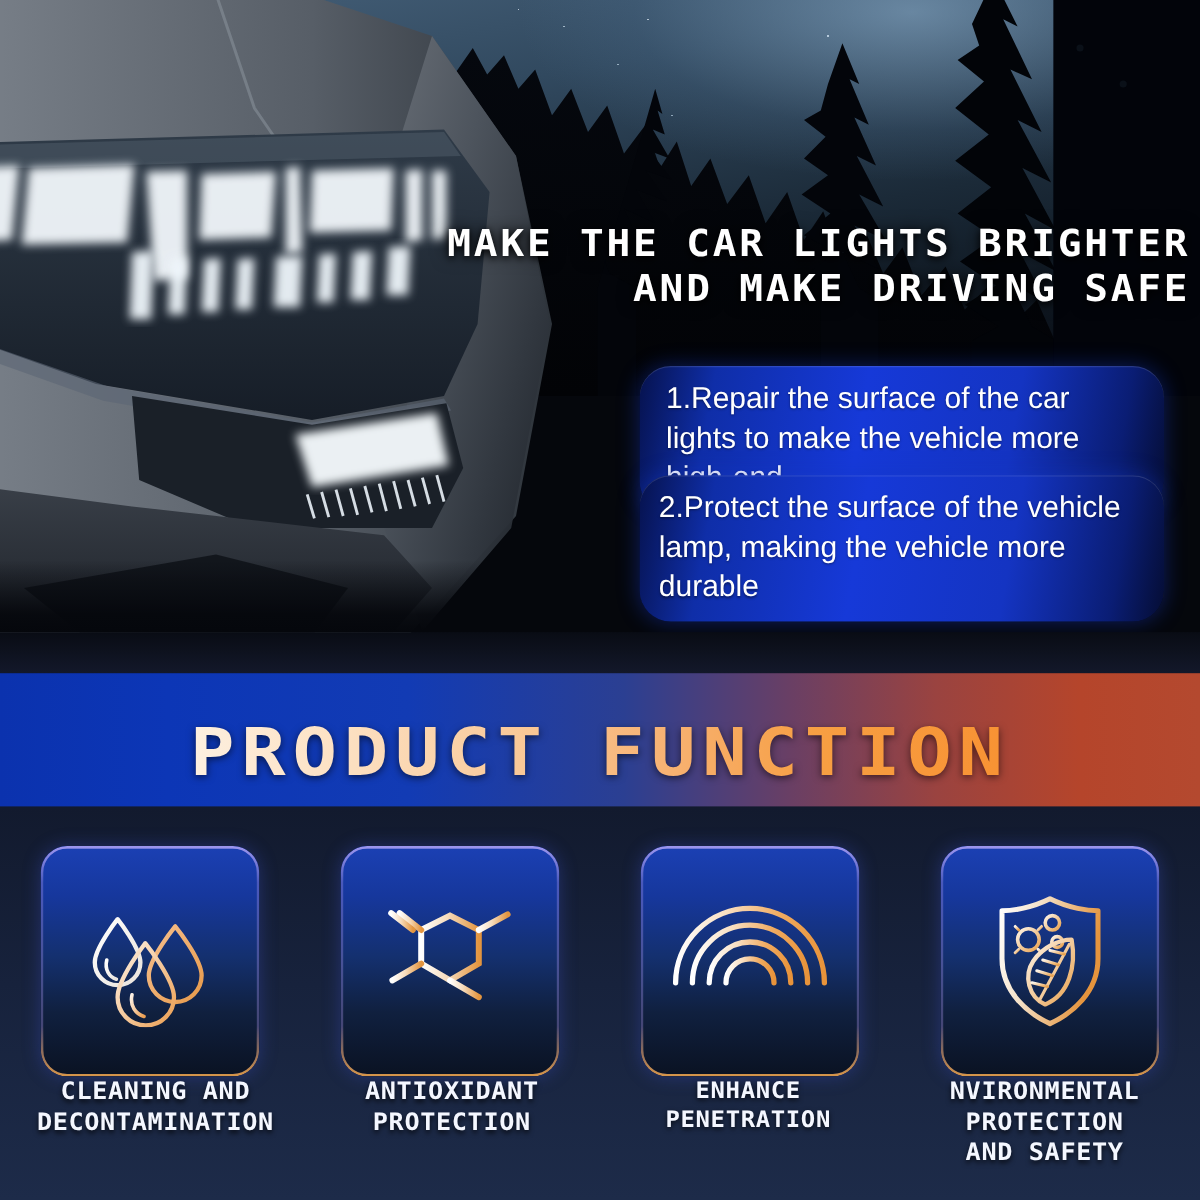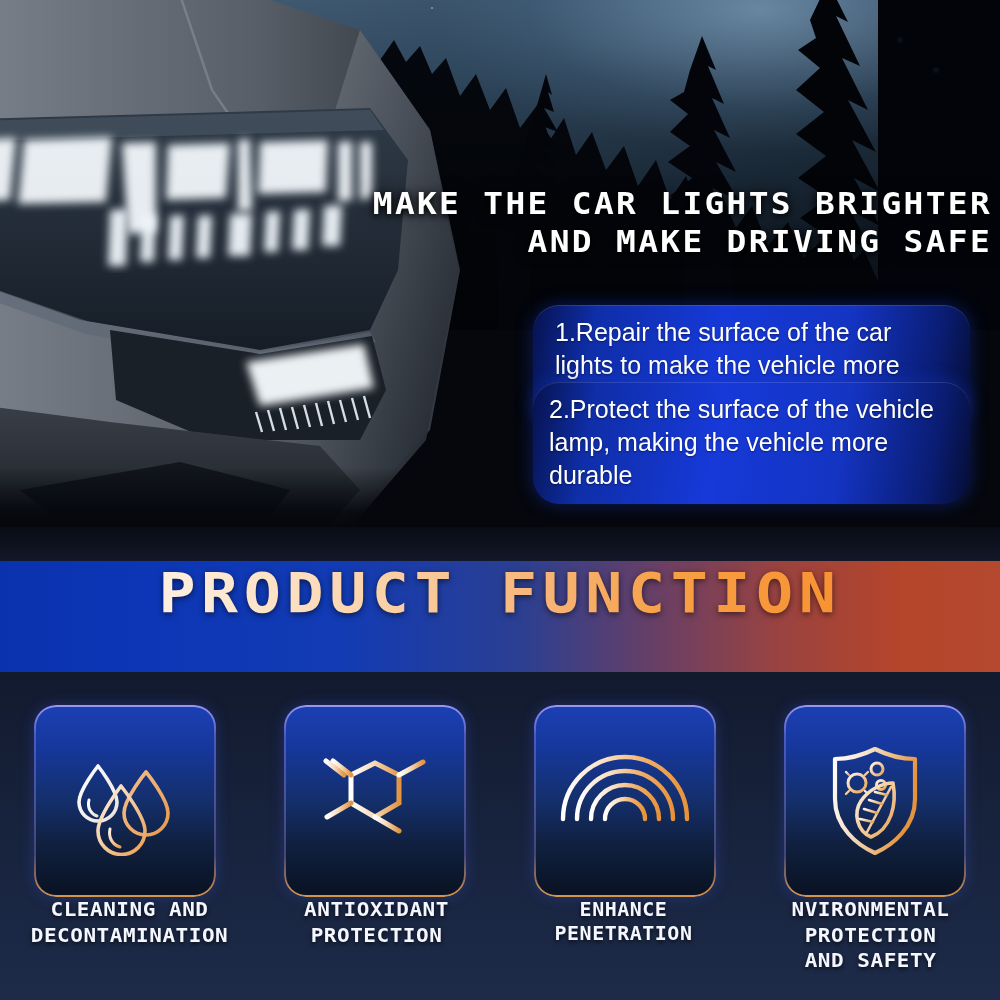--- a/index.html
+++ b/index.html
@@ -65,29 +65,29 @@
     position:absolute; left:533px; width:437px;
     border-radius:26px;
     padding:11px 20px 12px 22px;
     color:#ffffff; font-size:25px; line-height:1.32;
     font-family:"Liberation Sans", sans-serif;
     background:linear-gradient(100deg, #06124d 0%, #0f2ea8 14%, #1639d8 42%, #1434c2 70%, #0a1d74 90%, #050d33 100%);
     box-shadow:0 0 18px rgba(20,55,200,.45), inset 0 1px 0 rgba(255,255,255,.12);
     text-shadow:0 1px 2px rgba(0,0,0,.45);
   }
   .pill-1 { top:305px; }
-  .pill-2 { top:382px;padding-left:16px; }
+  .pill-2 { top:396px;padding-left:16px; }
 
   
   .banner {
     position:absolute; left:0; top:561px; width:1000px; height:132px;
     background:linear-gradient(to right,
       #0b32ae 0%, #0c36b6 14%, #123bb4 34%, #2b3f92 52%,
       #6a3f64 66%, #9a4340 78%, #b5452b 90%, #b4492f 100%);
-    display:flex; justify-content:center;
+    display:flex; align-items:center; justify-content:center;
   }
   .banner-title {
     font-family:"DejaVu Sans Mono", monospace;
     font-size:55px; font-weight:bold; letter-spacing:5px;
     transform:scaleX(1.12);
     background:linear-gradient(to right,
       #fdf0e0 0%, #fcdfc0 20%, #f9c694 42%, #f7b273 58%, #f79f43 76%, #f89233 100%);
     -webkit-background-clip:text; background-clip:text;
     color:transparent; -webkit-text-fill-color:transparent;
     filter:drop-shadow(0 2px 3px rgba(0,0,0,.55));

